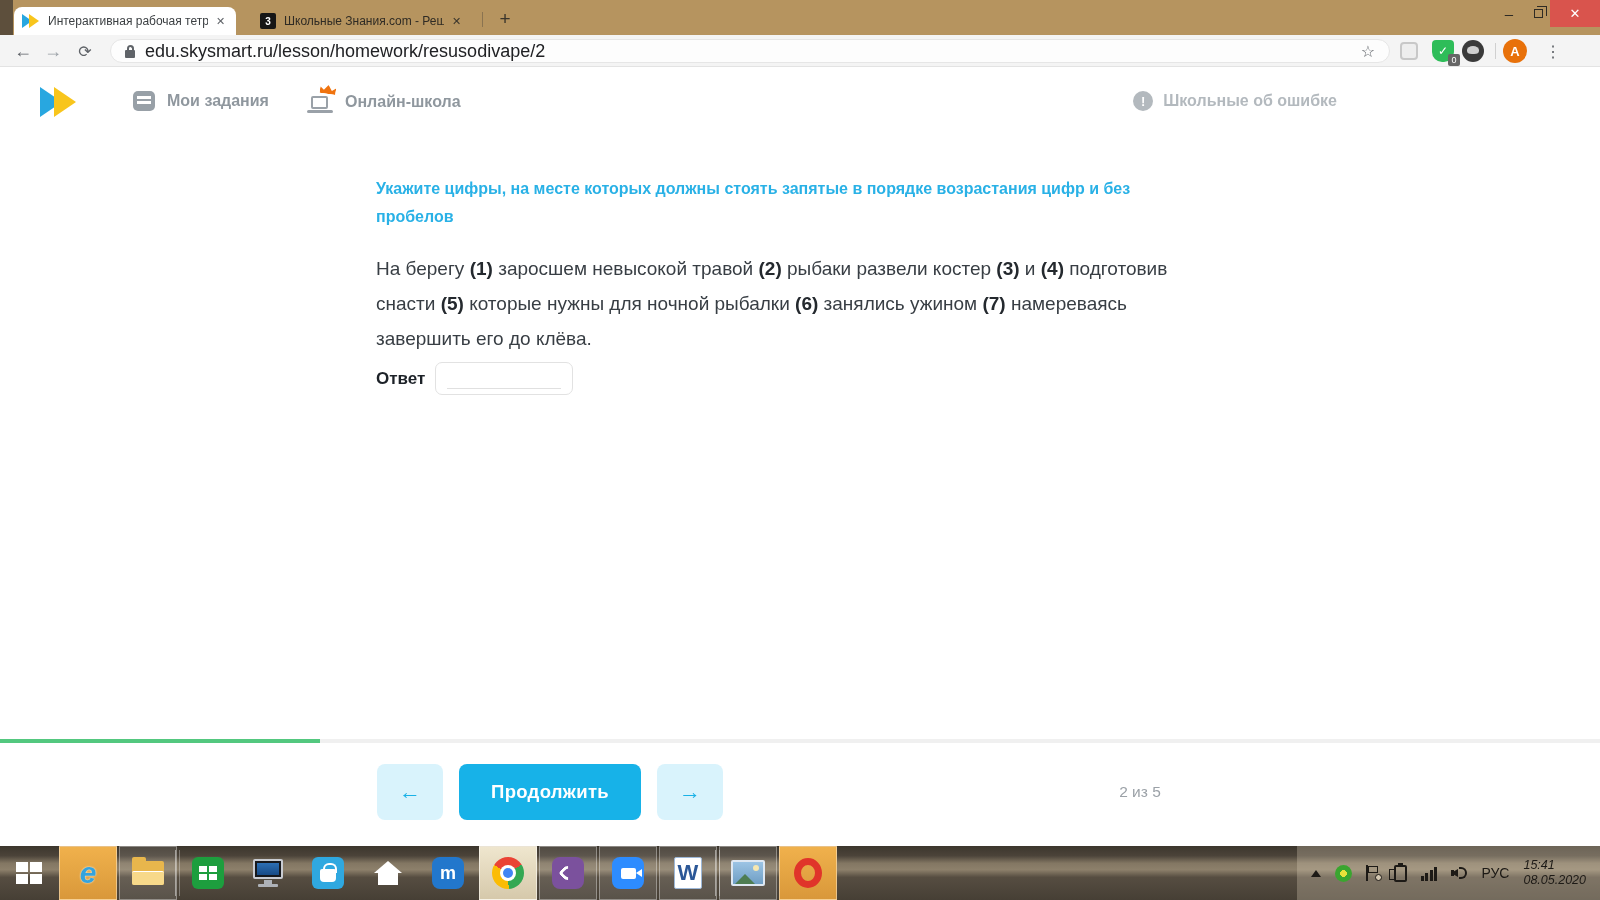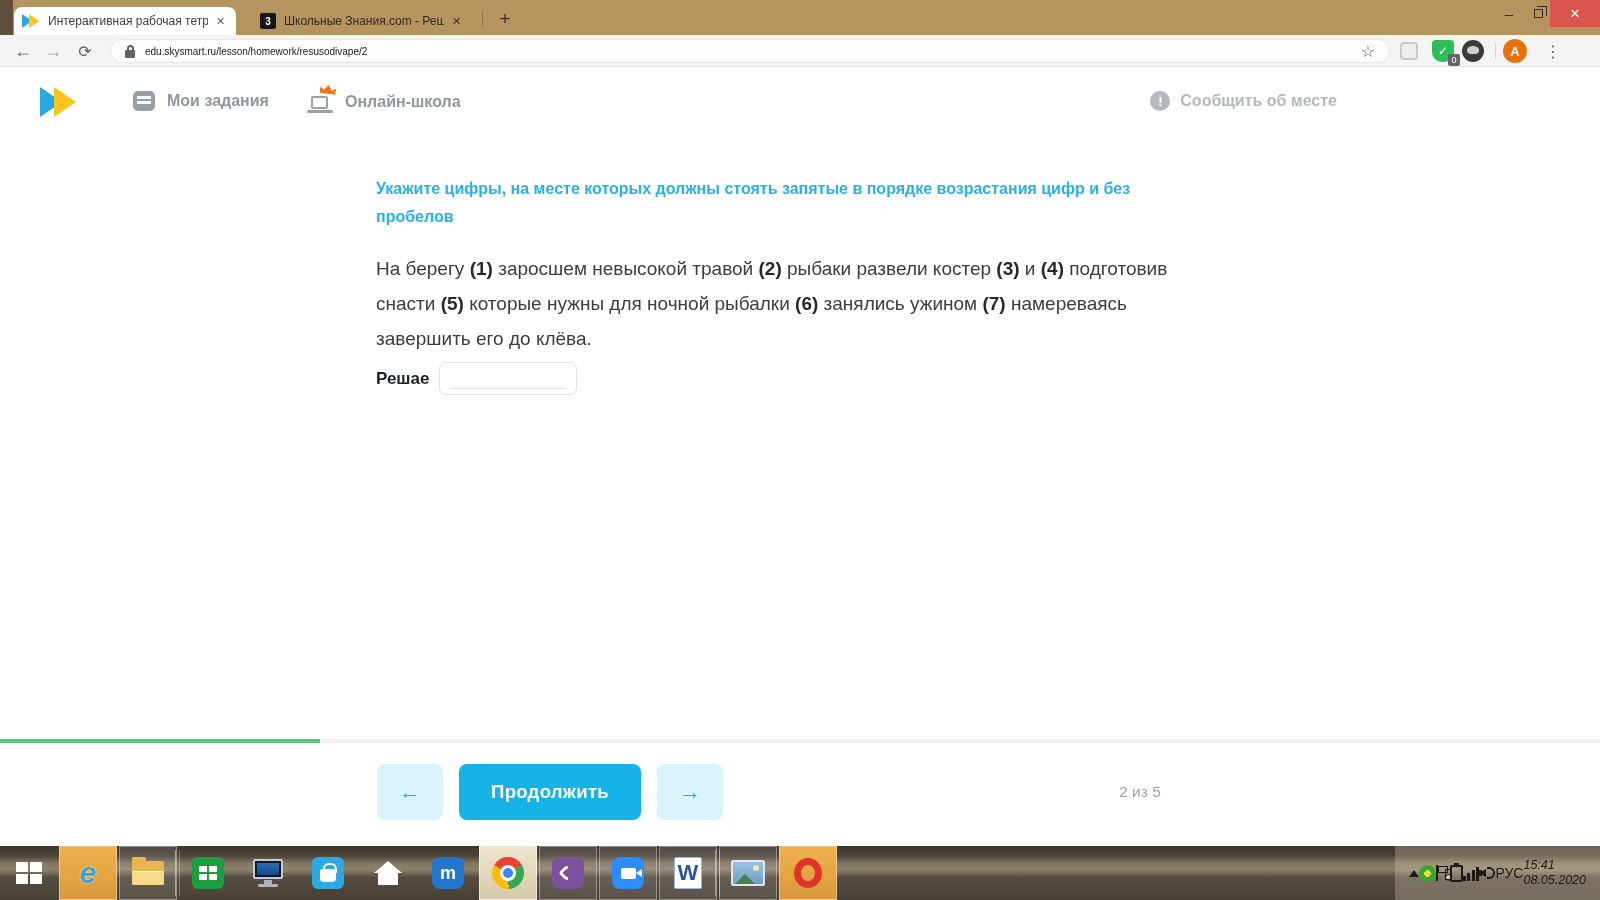--- a/index.html
+++ b/index.html
@@ -31,21 +31,21 @@
   
   #toolbar { position:absolute; left:0; top:35px; width:1600px; height:32px; background:#f4f4f4; border-bottom:1px solid #e3e3e3; }
   .nav-ic { position:absolute; top:0; height:32px; display:flex; align-items:center; justify-content:center; font-size:18px; color:#5f6368; width:30px; }
   #btn-back { left:8px; }
   #btn-forward { left:38px; color:#9aa0a6; }
   #btn-reload { left:70px; font-size:16px; }
   #omnibox { position:absolute; left:110px; top:4px; width:1280px; height:24px; background:#fdfdfd; border:1px solid #e6e6e6; border-radius:13px; display:flex; align-items:center; padding:0 10px; }
   #lock-icon { width:10px; height:13px; position:relative; margin:0 10px 0 4px; }
   #lock-icon .body { position:absolute; bottom:0; width:10px; height:8px; background:#5f6368; border-radius:1px; }
   #lock-icon .shackle { position:absolute; top:0; left:1.5px; width:7px; height:7px; border:2px solid #5f6368; border-bottom:none; border-radius:4px 4px 0 0; }
-  #url-text { font-size:10px; color:#202124; flex:1; }
+  #url-text { font-size:18px; color:#202124; flex:1; }
   #star-icon { font-size:16px; color:#5f6368; margin-right:4px; }
   .ext { position:absolute; top:4px; }
   #ext-box { left:1400px; width:18px; height:18px; top:7px; border:2px solid #c8c8c8; border-radius:4px; background:#eee; }
   #ext-shield { left:1432px; top:5px; width:22px; height:22px; background:#2ebd59; border-radius:4px 4px 10px 10px; color:#fff; font-size:12px; display:flex; align-items:center; justify-content:center; }
   #shield-badge { position:absolute; right:-6px; bottom:-4px; background:#666; color:#fff; font-size:9px; width:12px; height:12px; display:flex; align-items:center; justify-content:center; border-radius:2px; }
   #ext-circle { left:1462px; top:5px; width:22px; height:22px; background:#3a3a3a; border-radius:50%; }
   #ext-circle:before { content:""; position:absolute; left:5px; top:6px; width:12px; height:8px; background:#cfcfcf; border-radius:50% 50% 40% 40%; }
   #toolbar-divider { left:1495px; top:8px; width:1px; height:16px; background:#d0d0d0; position:absolute; }
   #avatar { left:1503px; top:4px; width:24px; height:24px; border-radius:50%; background:#e8710a; color:#fff; font-size:13px; font-weight:bold; display:flex; align-items:center; justify-content:center; }
   #menu-dots { left:1538px; top:0; width:30px; height:32px; font-size:16px; color:#5f6368; display:flex; align-items:center; justify-content:center; position:absolute; }
@@ -128,21 +128,21 @@
   .phone { width:14px; height:14px; border:3px solid #fff; border-radius:50% 50% 50% 4px; border-top-color:transparent; border-right-color:transparent; transform:rotate(45deg); }
   .zoom-ic { background:#2d8cff; border-radius:8px; }
   .cam { position:relative; width:15px; height:11px; background:#fff; border-radius:2px; }
   .cam:before { content:""; position:absolute; right:-6px; top:1.5px; width:0; height:0; border-top:4px solid transparent; border-bottom:4px solid transparent; border-right:6px solid #fff; }
   .word-ic { background:#fff; border:1px solid #9db8d8; color:#2b5797; font-size:22px; border-radius:2px; width:28px; height:32px; }
   .photos-ic { position:relative; width:34px; height:26px; background:linear-gradient(180deg,#9cc4e4,#6f9ec4); border:2px solid #dfe8f2; border-radius:2px; overflow:hidden; }
   .photos-ic:before { content:""; position:absolute; left:-4px; bottom:-6px; width:0; height:0; border-left:16px solid transparent; border-right:16px solid transparent; border-bottom:16px solid #4e7d52; }
   .photos-ic:after { content:""; position:absolute; right:4px; top:3px; width:6px; height:6px; border-radius:50%; background:#f6e7b0; }
   .opera-ic { width:28px; height:30px; border:7px solid #e0342a; border-radius:50%; }
 
-  #tray { margin-left:auto; display:flex; align-items:center; gap:0; padding:1px 14px; background:rgba(222,209,186,.30); }
+  #tray { margin-left:auto; display:flex; align-items:center; gap:14px; padding:1px 14px; background:rgba(222,209,186,.30); }
   .tray-ic { display:flex; align-items:center; justify-content:center; color:#1d1a16; }
   .chev { width:0; height:0; border-left:5px solid transparent; border-right:5px solid transparent; border-bottom:7px solid #1d1a16; }
   .av-ic { width:17px; height:17px; border-radius:50%; background:radial-gradient(circle at 50% 50%, #e7e13a 0 28%, #3aa52f 30% 100%); }
   .flag-ic { position:relative; width:14px; height:16px; }
   .flag-ic .pole { position:absolute; left:0; top:0; width:2px; height:16px; background:#1d1a16; }
   .flag-ic .cloth { position:absolute; left:2px; top:1px; width:10px; height:7px; border:1.5px solid #1d1a16; }
   .flag-ic .clock { position:absolute; right:-2px; bottom:0; width:7px; height:7px; border:1.5px solid #1d1a16; border-radius:50%; background:rgba(222,209,186,.9); }
   .batt-ic { position:relative; width:13px; height:17px; border:2px solid #1d1a16; border-radius:2px; }
   .batt-ic:before { content:""; position:absolute; left:2px; top:-4px; width:5px; height:2px; background:#1d1a16; }
   .batt-ic:after { content:""; position:absolute; left:-7px; top:2px; width:4px; height:9px; border:1.5px solid #1d1a16; }
@@ -223,29 +223,29 @@
   <div class="menu-item" id="menu-school">
     <span class="school-ic">
         <span class="crown"></span>
         <span class="screen"></span>
         <span class="base"></span>
       </span>
     <span>Онлайн-школа</span>
   </div>
   <div id="report-error">
     <span class="error-ic">!</span>
-    <span>Сообщить об месте</span>
+    <span>Школьные об ошибке</span>
   </div>
 </div>
 
 <div id="task-title">Укажите цифры, на месте которых должны стоять запятые в порядке возрастания цифр и без пробелов</div>
 <div id="task-sentence"><span>На берегу </span><b>(1)</b><span> заросшем невысокой травой </span><b>(2)</b><span> рыбаки развели костер </span><b>(3)</b><span> и </span><b>(4)</b><span> подготовив снасти </span><b>(5)</b><span> которые нужны для ночной рыбалки </span><b>(6)</b><span> занялись ужином </span><b>(7)</b><span> намереваясь завершить его до клёва.</span></div>
 
 <div id="answer-row">
-  <span id="answer-label">Решае</span>
+  <span id="answer-label">Ответ</span>
   <span id="answer-box">
     <input id="answer-input" value="" style="">
     <span id="answer-underline"></span>
   </span>
 </div>
 
 <div id="progress-track">
   <div id="progress-fill" style="width: 320px;"></div>
 </div>
 

